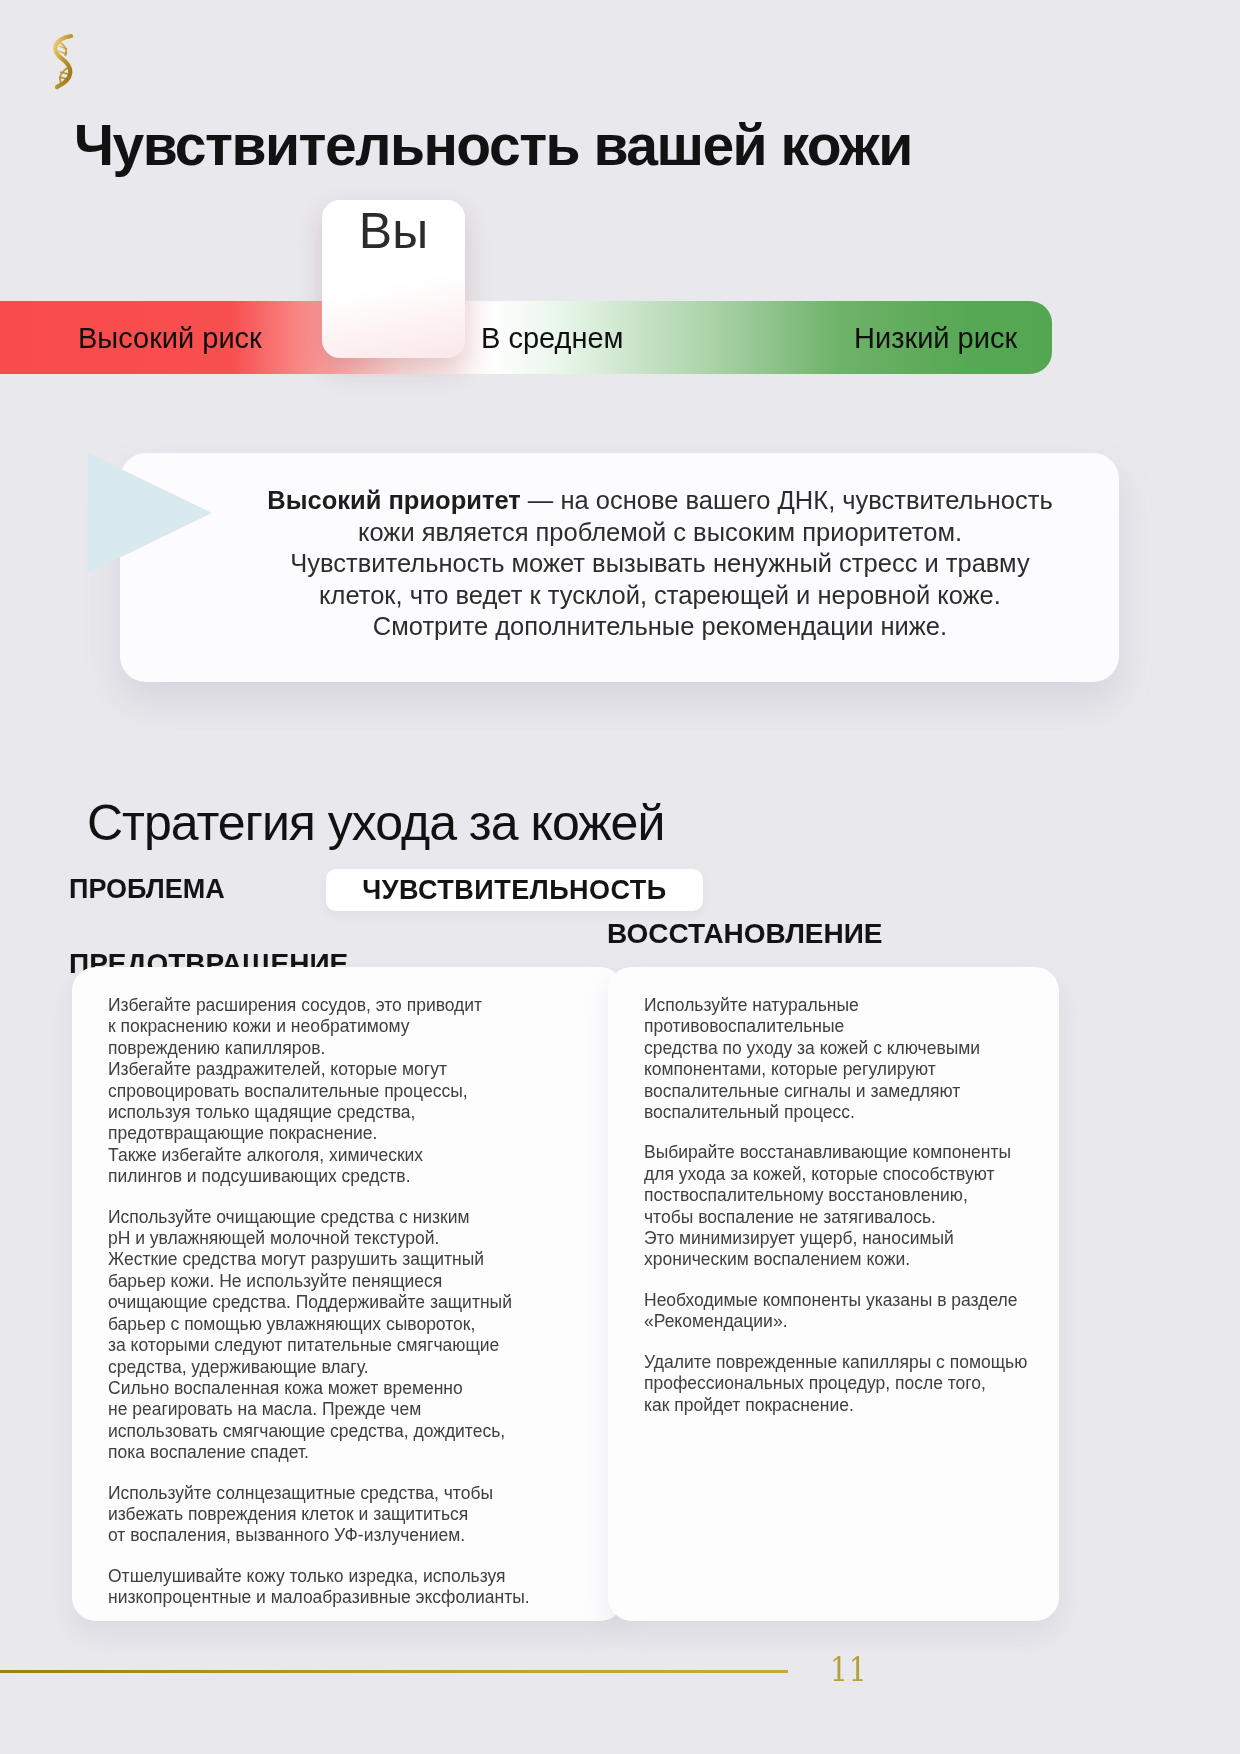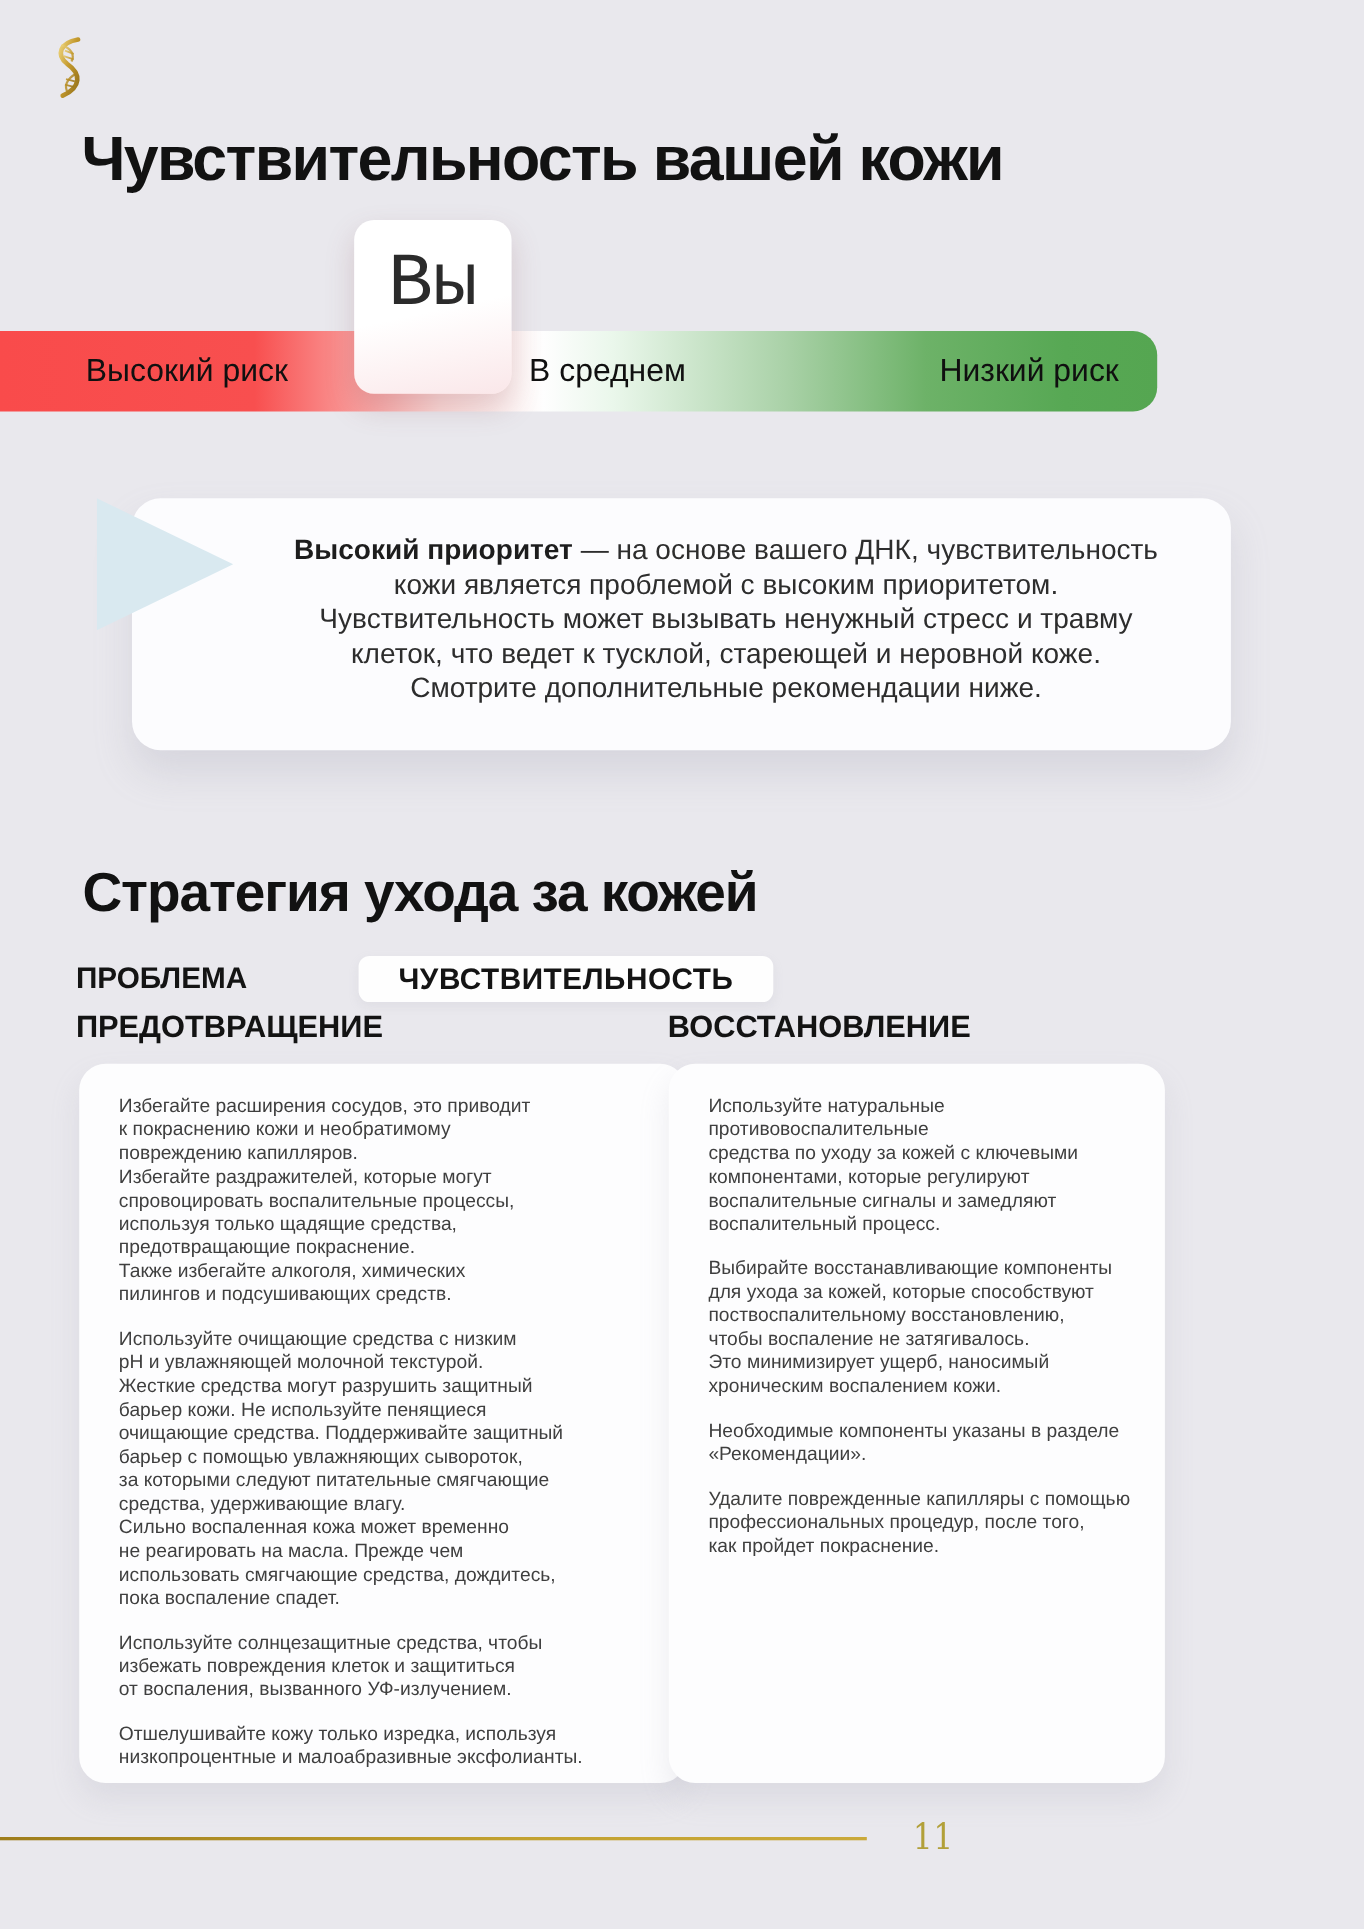--- a/index.html
+++ b/index.html
@@ -38,54 +38,54 @@
   .lbl-med{left:481px;}
   .lbl-low{left:854px;}
   .user-marker{
     left:322px;top:200px;width:143px;height:158px;
     border-radius:18px;
     background:linear-gradient(168deg,#ffffff 0%,#ffffff 52%,#fdf3f4 76%,#fae7e9 100%);
     box-shadow:0 12px 26px rgba(140,80,90,.22);
     z-index:3;text-align:center;
   }
   .user-marker span{
-    display:inline-block;margin-top:22px;
-    font-size:68px;color:#2b2b2b;line-height:1.1;font-family:Liberation Mono, monospace;
+    display:inline-block;margin-top:4px;
+    font-size:50px;color:#2b2b2b;line-height:1.1;
   }
 
   
   .callout{
     left:120px;top:453px;width:999px;height:229px;
     background:#fcfcfe;border-radius:26px;
     box-shadow:0 20px 35px rgba(150,150,170,.22);
   }
   .callout-arrow{left:88px;top:452px;width:124px;height:122px;z-index:4;}
   .callout-text{
     left:220px;top:485px;width:880px;margin:0;
     font-size:25.5px;line-height:31.5px;color:#2d2d2d;
     white-space:pre-line;
     text-align:center;
   }
   .callout-text b{font-weight:700;color:#1d1d1d;}
 
   
   .strategy-title{
-    left:71px;top:778px;margin:4px;
-    font-size:50px;font-weight:700;letter-spacing:-1px;color:#121212;
+    left:71px;top:778px;margin:16px;
+    font-size:50px;font-weight:400;letter-spacing:-1px;color:#121212;
   }
   .problem-label{left:69px;top:874px;font-size:27px;font-weight:800;color:#141414;}
   .problem-pill{
     left:326px;top:869px;width:377px;height:42px;
     background:#fefefe;border-radius:10px;
     font-size:27px;font-weight:800;letter-spacing:.5px;color:#141414;
     text-align:center;line-height:42px;
     box-shadow:0 4px 10px rgba(160,160,178,.14);
   }
   .col-head{font-size:28px;font-weight:800;color:#131313;top:918px;}
-  .col-head.left{left:69px;}
+  .col-head.left{left:69px;margin-top:30px;}
   .col-head.right{left:607px;}
 
   .card{
     top:967px;height:654px;background:#fdfdfe;border-radius:24px;
     box-shadow:0 14px 26px rgba(160,160,178,.18);
     box-sizing:border-box;padding:28px 8px 0 36px;overflow:hidden;
   }
   .card.left{left:72px;width:552px;}
   .card.right{left:608px;width:451px;}
   .card p{

